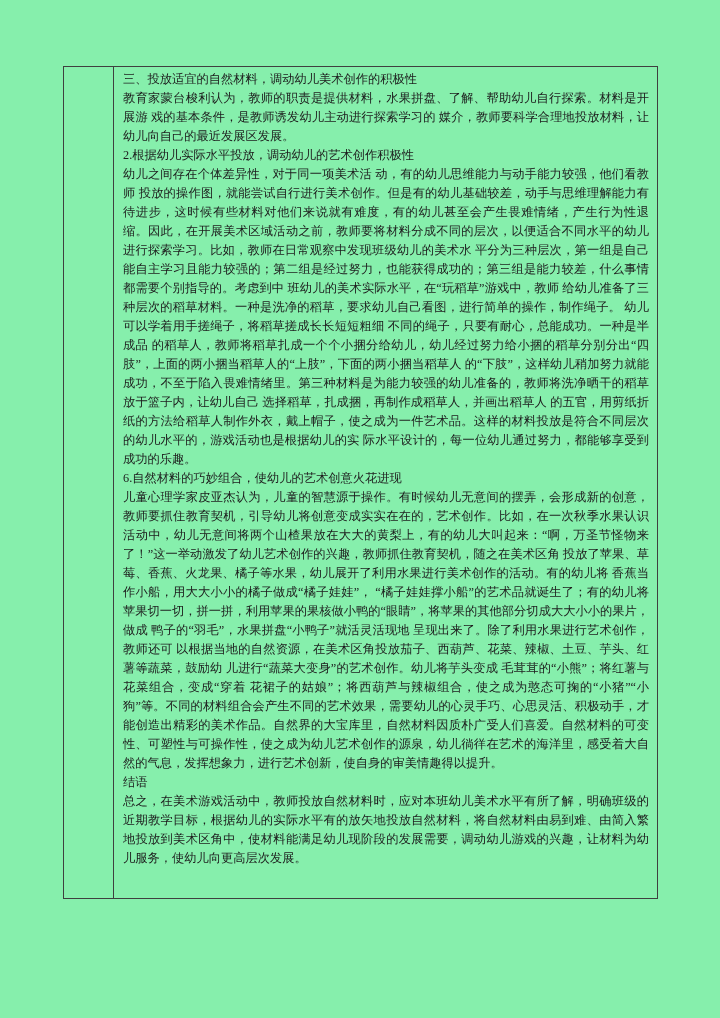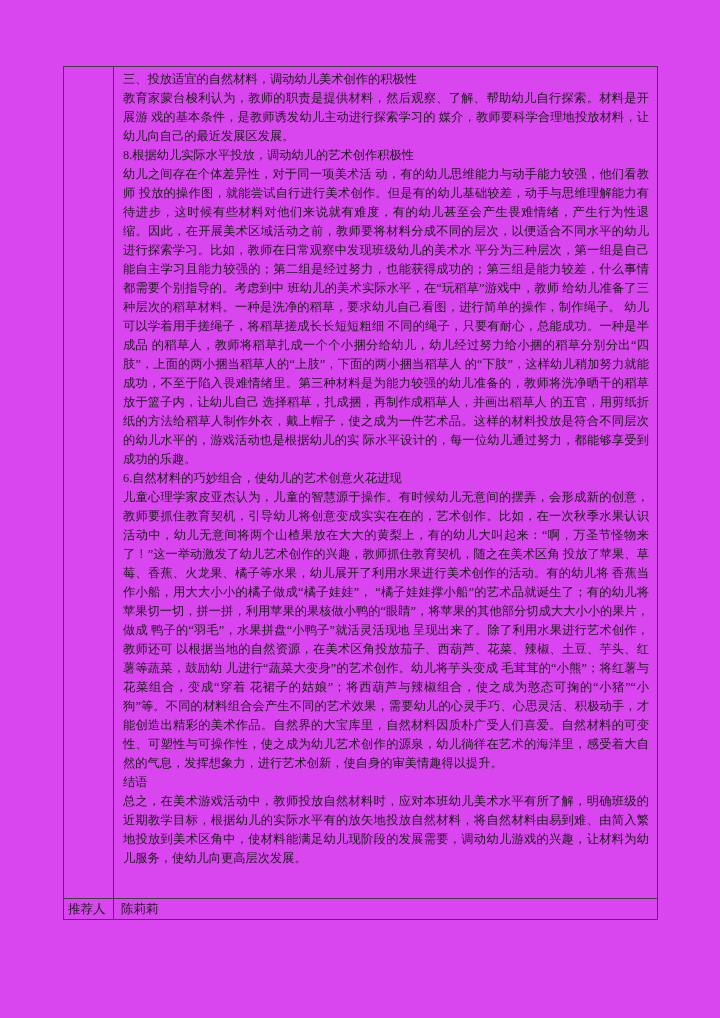--- a/index.html
+++ b/index.html
@@ -4,21 +4,21 @@
 <style>
   html, body {
     margin: 0;
     padding: 0;
     background: #ffffff;
   }
   .page {
     position: relative;
     width: 720px;
     height: 1018px;
-    background: #d946ef;
+    background: #86efac;
     font-family: "Liberation Serif", "DejaVu Serif", serif;
     color: #1c1c1c;
     overflow: hidden;
   }
   table.doc-table {
     position: absolute;
     left: 63px;
     top: 66px;
     width: 595px;
     border-collapse: collapse;
@@ -62,28 +62,24 @@
 </head>
 <body>
 
 <div class="page">
   <table class="doc-table">
     <tbody>
         <tr>
       <td class="stub-cell"></td>
       <td class="content-cell">
         <p>三、投放适宜的自然材料，调动幼儿美术创作的积极性</p>
-        <p>教育家蒙台梭利认为，教师的职责是提供材料，然后观察、了解、帮助幼儿自行探索。材料是开展游 戏的基本条件，是教师诱发幼儿主动进行探索学习的 媒介，教师要科学合理地投放材料，让幼儿向自己的最近发展区发展。</p>
-        <p>8.根据幼儿实际水平投放，调动幼儿的艺术创作积极性</p>
+        <p>教育家蒙台梭利认为，教师的职责是提供材料，水果拼盘、了解、帮助幼儿自行探索。材料是开展游 戏的基本条件，是教师诱发幼儿主动进行探索学习的 媒介，教师要科学合理地投放材料，让幼儿向自己的最近发展区发展。</p>
+        <p>2.根据幼儿实际水平投放，调动幼儿的艺术创作积极性</p>
         <p>幼儿之间存在个体差异性，对于同一项美术活 动，有的幼儿思维能力与动手能力较强，他们看教师 投放的操作图，就能尝试自行进行美术创作。但是有的幼儿基础较差，动手与思维理解能力有待进步，这时候有些材料对他们来说就有难度，有的幼儿甚至会产生畏难情绪，产生行为性退缩。因此，在开展美术区域活动之前，教师要将材料分成不同的层次，以便适合不同水平的幼儿进行探索学习。比如，教师在日常观察中发现班级幼儿的美术水 平分为三种层次，第一组是自己能自主学习且能力较强的；第二组是经过努力，也能获得成功的；第三组是能力较差，什么事情都需要个别指导的。考虑到中 班幼儿的美术实际水平，在“玩稻草”游戏中，教师 给幼儿准备了三种层次的稻草材料。一种是洗净的稻草，要求幼儿自己看图，进行简单的操作，制作绳子。 幼儿可以学着用手搓绳子，将稻草搓成长长短短粗细 不同的绳子，只要有耐心，总能成功。一种是半成品 的稻草人，教师将稻草扎成一个个小捆分给幼儿，幼儿经过努力给小捆的稻草分别分出“四肢”，上面的两小捆当稻草人的“上肢”，下面的两小捆当稻草人 的“下肢”，这样幼儿稍加努力就能成功，不至于陷入畏难情绪里。第三种材料是为能力较强的幼儿准备的，教师将洗净晒干的稻草放于篮子内，让幼儿自己 选择稻草，扎成捆，再制作成稻草人，并画出稻草人 的五官，用剪纸折纸的方法给稻草人制作外衣，戴上帽子，使之成为一件艺术品。这样的材料投放是符合不同层次的幼儿水平的，游戏活动也是根据幼儿的实 际水平设计的，每一位幼儿通过努力，都能够享受到成功的乐趣。</p>
         <p>6.自然材料的巧妙组合，使幼儿的艺术创意火花进现</p>
         <p>儿童心理学家皮亚杰认为，儿童的智慧源于操作。有时候幼儿无意间的摆弄，会形成新的创意，教师要抓住教育契机，引导幼儿将创意变成实实在在的，艺术创作。比如，在一次秋季水果认识活动中，幼儿无意间将两个山楂果放在大大的黄梨上，有的幼儿大叫起来：“啊，万圣节怪物来了！”这一举动激发了幼儿艺术创作的兴趣，教师抓住教育契机，随之在美术区角 投放了苹果、草莓、香蕉、火龙果、橘子等水果，幼儿展开了利用水果进行美术创作的活动。有的幼儿将 香蕉当作小船，用大大小小的橘子做成“橘子娃娃”， “橘子娃娃撑小船”的艺术品就诞生了；有的幼儿将 苹果切一切，拼一拼，利用苹果的果核做小鸭的“眼睛”，将苹果的其他部分切成大大小小的果片，做成 鸭子的“羽毛”，水果拼盘“小鸭子”就活灵活现地 呈现出来了。除了利用水果进行艺术创作，教师还可 以根据当地的自然资源，在美术区角投放茄子、西葫芦、花菜、辣椒、土豆、芋头、红薯等蔬菜，鼓励幼 儿进行“蔬菜大变身”的艺术创作。幼儿将芋头变成 毛茸茸的“小熊”；将红薯与花菜组合，变成“穿着 花裙子的姑娘”；将西葫芦与辣椒组合，使之成为憨态可掬的“小猪”“小狗”等。不同的材料组合会产生不同的艺术效果，需要幼儿的心灵手巧、心思灵活、积极动手，才能创造出精彩的美术作品。自然界的大宝库里，自然材料因质朴广受人们喜爱。自然材料的可变性、可塑性与可操作性，使之成为幼儿艺术创作的源泉，幼儿徜徉在艺术的海洋里，感受着大自然的气息，发挥想象力，进行艺术创新，使自身的审美情趣得以提升。</p>
         <p>结语</p>
         <p>总之，在美术游戏活动中，教师投放自然材料时，应对本班幼儿美术水平有所了解，明确班级的近期教学目标，根据幼儿的实际水平有的放矢地投放自然材料，将自然材料由易到难、由简入繁地投放到美术区角中，使材料能满足幼儿现阶段的发展需要，调动幼儿游戏的兴趣，让材料为幼儿服务，使幼儿向更高层次发展。</p>
       </td>
     </tr>
-    <tr class="footer-row">
-      <td class="footer-label-cell">推荐人</td>
-      <td class="footer-value-cell">陈莉莉</td>
-    </tr>
   </tbody>
     </table>
 </div>
 
 </body></html>

